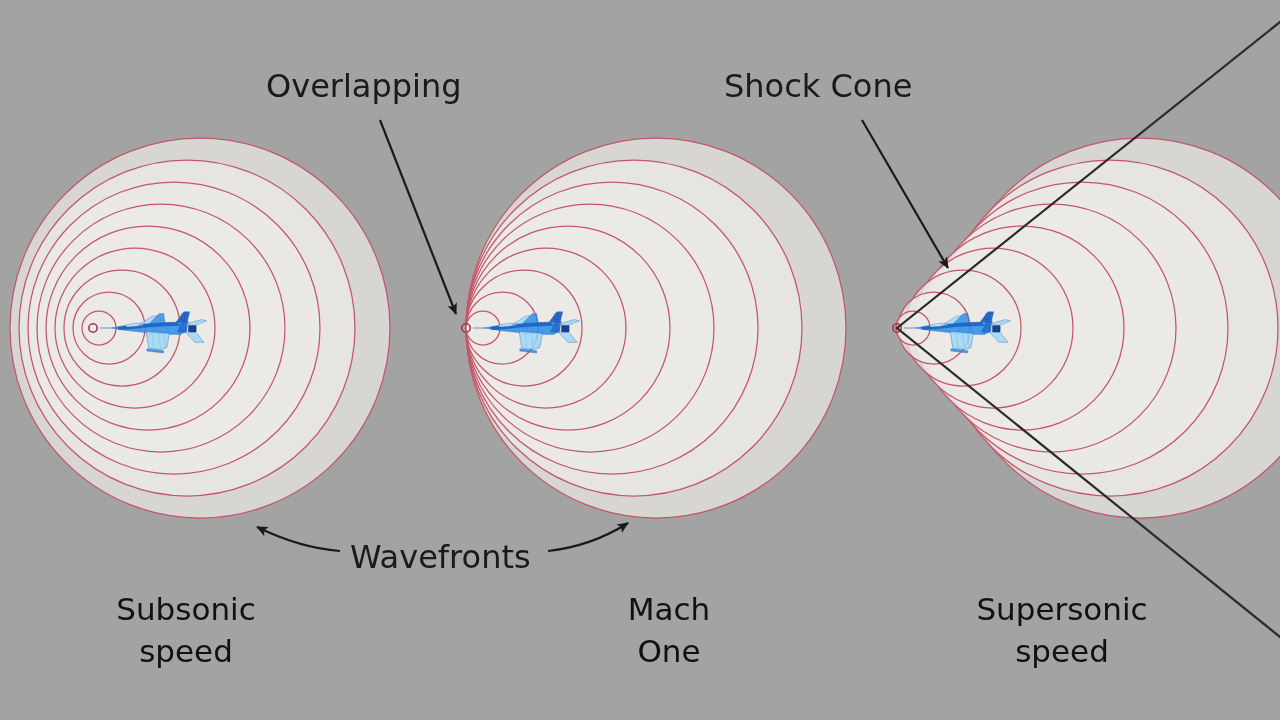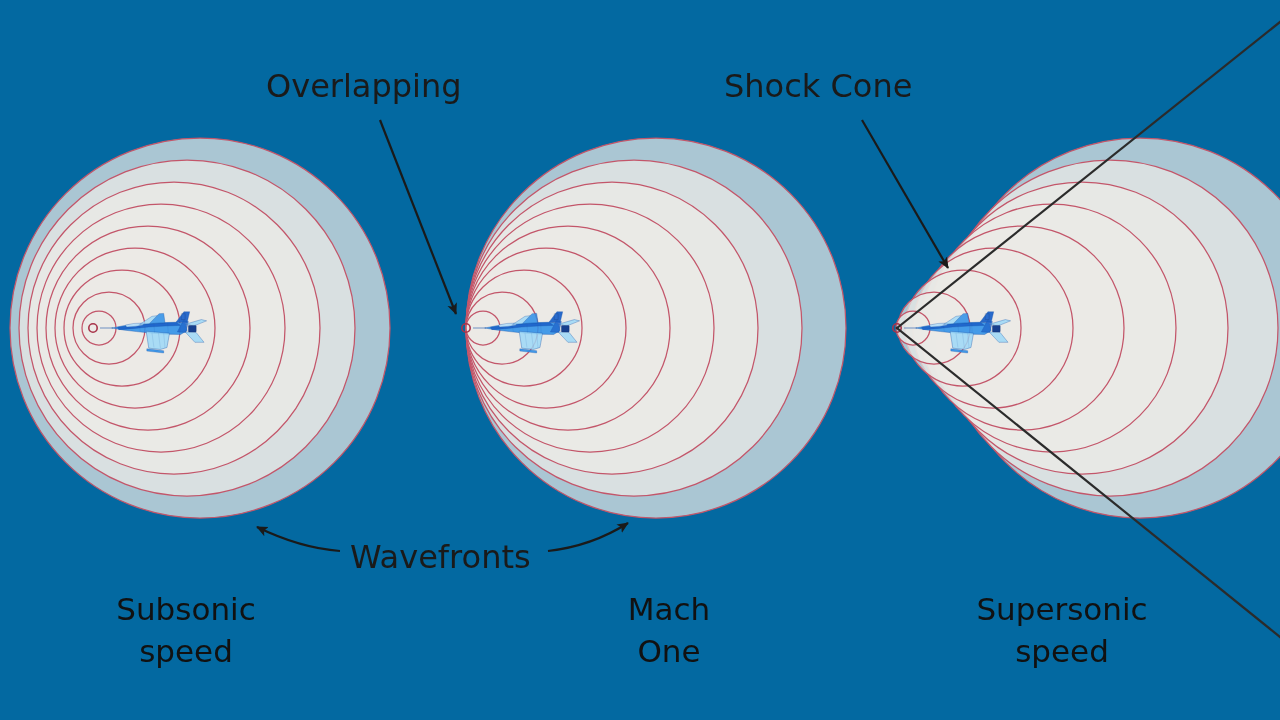--- a/index.html
+++ b/index.html
@@ -8,21 +8,21 @@
     padding: 0;
     background: #ffffff;
   }
   body {
     font-family: "DejaVu Sans", sans-serif;
   }
   #stage {
     position: relative;
     width: 1280px;
     height: 720px;
-    background: #0369a1;
+    background: #a3a3a3;
     overflow: hidden;
   }
   #stage svg {
     display: block;
   }
   .diagram-label {
     font-family: "DejaVu Sans", sans-serif;
     fill: #1a1a1a;
     font-size: 32px;
     font-weight: 400;

